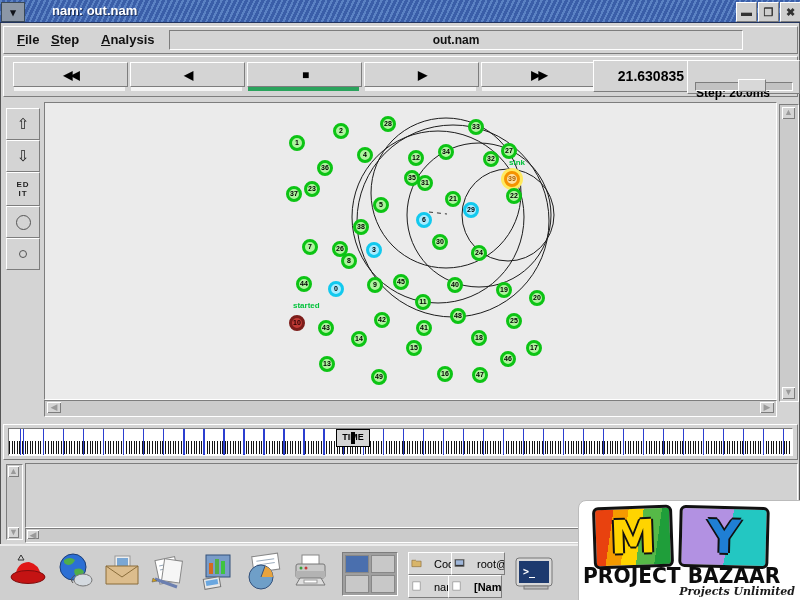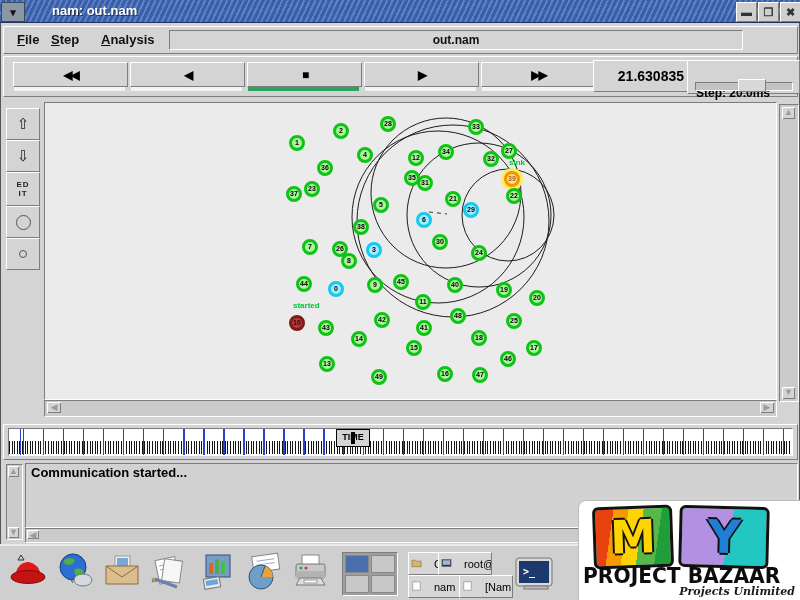--- a/index.html
+++ b/index.html
@@ -232,21 +232,20 @@
       <div id="time-needle"></div>
     </div>
   </div>
 </div>
 
 <div id="console-vscroll" class="abs sunken">
   <div class="sb-arrow abs raised2" style="left:1px;top:1px;width:11px;height:11px;">▲</div>
   <div class="sb-arrow abs raised2" style="left:1px;bottom:1px;width:11px;height:11px;">▼</div>
 </div>
 <div id="console" class="abs sunken">
-  <div class="console-line">Communication started...</div>
 </div>
 <div id="console-hscroll" class="abs sunken">
   <div class="sb-arrow abs raised2" style="left:1px;top:1px;width:12px;height:9px;">◀</div>
 </div>
 
 <div id="taskbar" class="abs">
   <div id="launchers">
       <div class="abs launcher" style="left: 6px;">
         <span><svg width="40" height="40" viewBox="0 0 40 40">
             <path d="M7 26 Q9 11 21 11 Q31 13 33 25 Z" fill="#e01818"></path>
@@ -326,34 +325,34 @@
     <div class="ws-cell"></div>
     <div class="ws-cell"></div>
   </div>
   <div id="task-buttons">
       <div class="abs task-btn raised" style="left: 408px; top: 6px; width: 48px;">
         <span><svg class="mini-icon" viewBox="0 0 12 10">
             <path d="M1 2 L5 2 L6 3 L11 3 L11 9 L1 9 Z" fill="#d8b56a" stroke="#8a6d3b" stroke-width="0.7"></path>
           </svg></span>
         <span>Code</span>
       </div>
-      <div class="abs task-btn raised" style="left: 438px; top: 6px; width: 48px;">
+      <div class="abs task-btn raised" style="left: 451px; top: 6px; width: 48px;">
         <span><svg class="mini-icon" viewBox="0 0 12 10">
             <rect x="1" y="1" width="10" height="8" fill="#333" stroke="#777" stroke-width="0.7"></rect>
             <rect x="2" y="2" width="8" height="5" fill="#9fb6d9"></rect>
           </svg></span>
         <span>root@</span>
       </div>
       <div class="abs task-btn raised" style="left: 408px; top: 29px; width: 48px;">
         <span><svg class="mini-icon" viewBox="0 0 12 10">
             <rect x="2" y="0.5" width="8" height="9" fill="#fff" stroke="#888" stroke-width="0.7"></rect>
           </svg></span>
         <span>nam</span>
       </div>
-      <div class="abs task-btn raised" style="left: 459px; top: 29px; width: 48px;">
+      <div class="abs task-btn raised" style="left: 448px; top: 29px; width: 48px; font-weight: bold;">
         <span><svg class="mini-icon" viewBox="0 0 12 10">
             <rect x="2" y="0.5" width="8" height="9" fill="#fff" stroke="#888" stroke-width="0.7"></rect>
           </svg></span>
         <span>[Nam</span>
       </div>
     </div>
   <div class="abs launcher" style="left:512px;">
     <svg width="40" height="36" viewBox="0 0 40 36">
       <rect x="2" y="3" width="36" height="28" rx="3" fill="#d8d8d8" stroke="#777"></rect>
       <rect x="5" y="6" width="30" height="22" fill="#1d3a6e"></rect>

